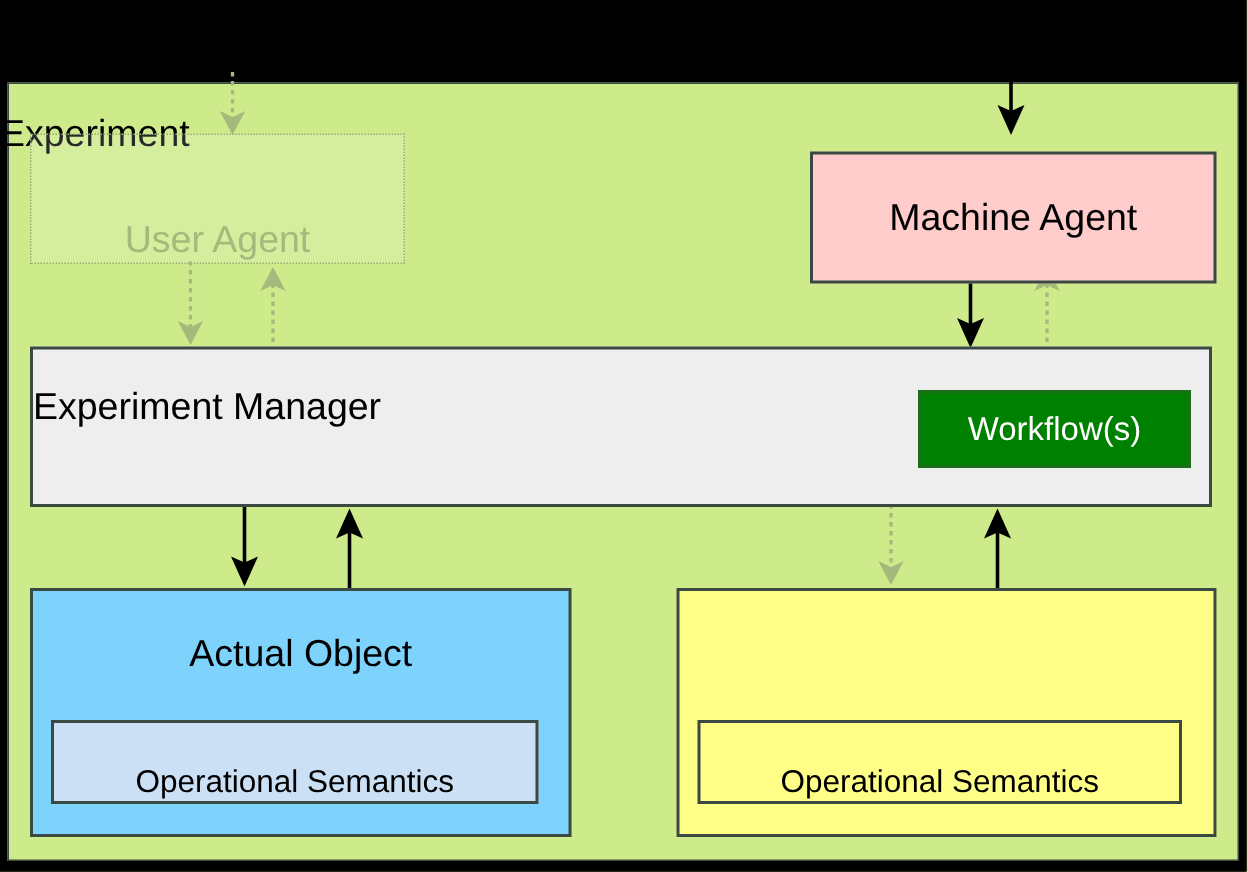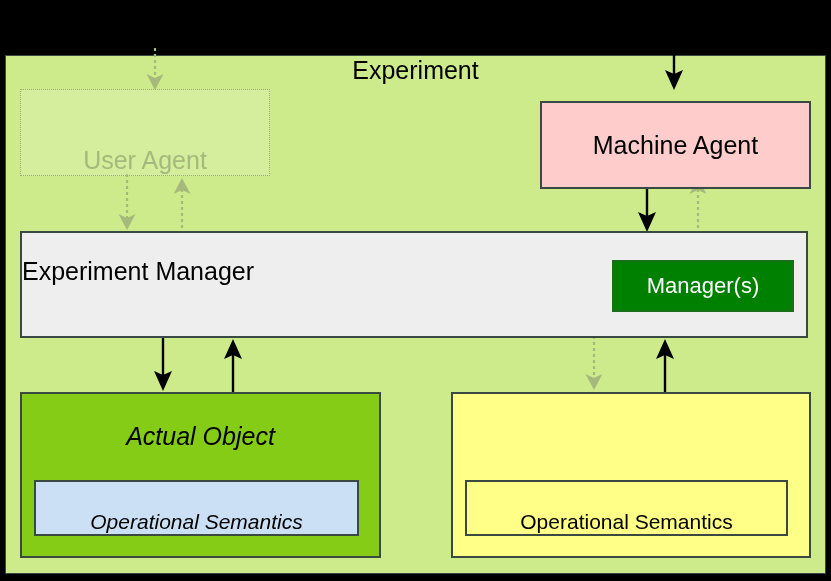--- a/index.html
+++ b/index.html
@@ -23,23 +23,23 @@
     top: 55px;
     width: 821px;
     height: 519px;
     background: #cdeb8b;
     border: 1px solid #3a4a42;
     box-sizing: border-box;
   }
   #experiment-title {
     position: absolute;
     left: 0px;
-    top: 56px;
+    top: 75px;
     width: 831px;
-    text-align: center;
+    text-align: left;
     font-size: 25px;
     color: #000000;
     letter-spacing: 0px;
   }
 
   
   .box {
     position: absolute;
     box-sizing: border-box;
     display: flex;
@@ -109,24 +109,23 @@
     color: #ffffff;
     font-size: 22px;
   }
 
   
   #actual-object-box {
     left: 20px;
     top: 392px;
     width: 361px;
     height: 166px;
-    background: #84cc16;
+    background: #7dd3fc;
     border: 2px solid #3a4a42;
     display: block;
-    font-style: italic;
   }
   #twin-object-box {
     left: 451px;
     top: 392px;
     width: 360px;
     height: 166px;
     background: #ffff88;
     border: 2px solid #3a4a42;
     display: block;
   }
@@ -245,21 +244,21 @@
 
   <div class="box" id="machine-agent-box">
     <span>Machine Agent</span>
   </div>
 
   <div class="box" id="experiment-manager-box">
     <div id="experiment-manager-label">
       <div>Experiment Manager</div>
     </div>
     <div id="workflows-box">
-      <span>Manager(s)</span>
+      <span>Workflow(s)</span>
     </div>
   </div>
 
   <div class="box" id="actual-object-box">
     <div class="object-title">Actual Object</div>
     <div class="semantics-box" id="actual-semantics">
       <span>Operational Semantics</span>
     </div>
   </div>
 

